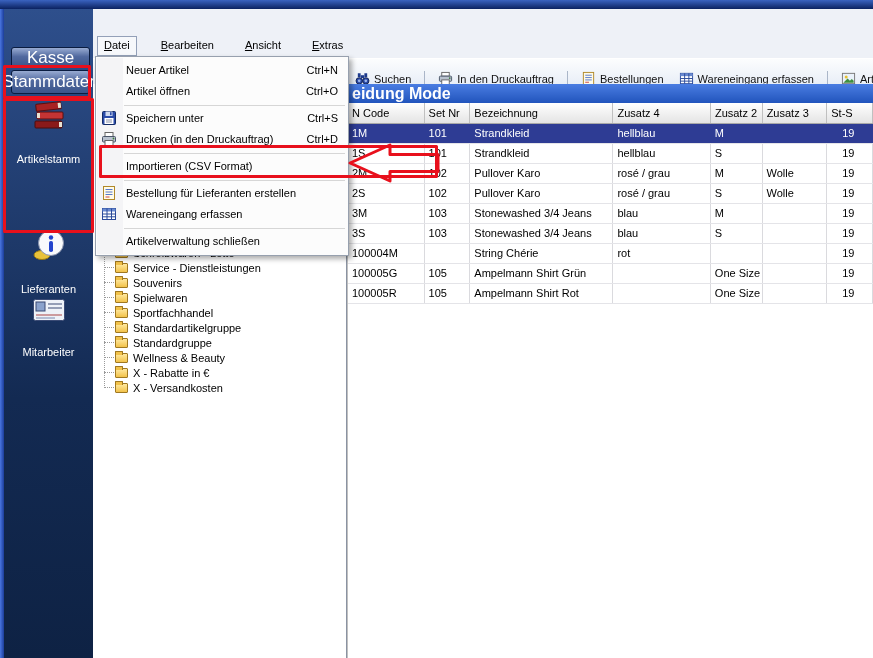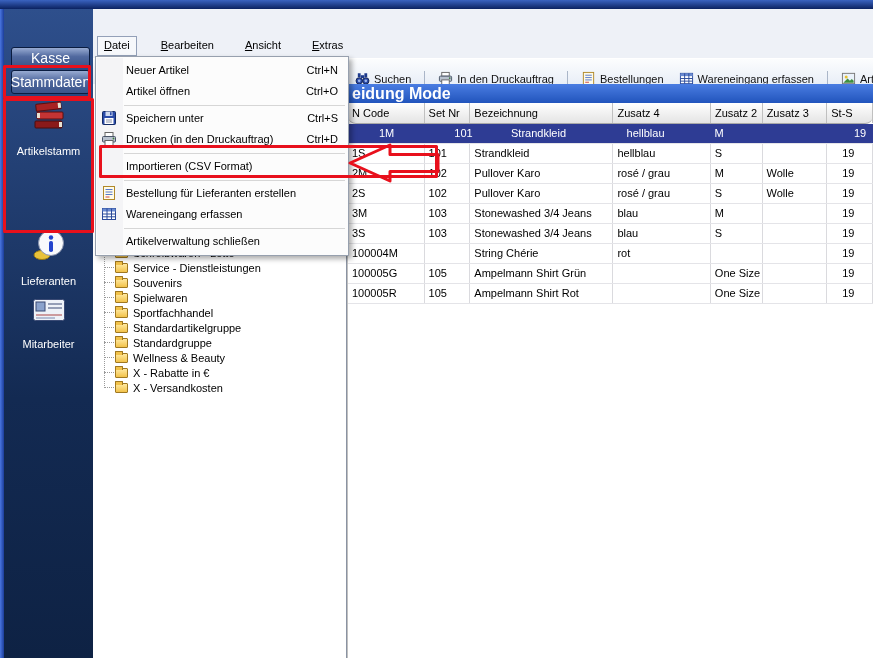--- a/index.html
+++ b/index.html
@@ -11,23 +11,23 @@
   .titlebar { position:absolute; left:0; top:0; width:873px; height:9px;
     background:linear-gradient(#3a63c0,#0b2260); }
   .left-edge { position:absolute; left:0; top:9px; width:4px; height:649px;
     background:linear-gradient(90deg,#4a76e0,#1b3d9a); }
 
   
   .sidebar { position:absolute; left:4px; top:9px; width:89px; height:649px;
     background:linear-gradient(#2e4f8c,#132a52 60%,#0e2244); }
   .side-btn { position:absolute; left:7px; width:79px; color:#fff; text-align:center;
     background:linear-gradient(#98abd2,#51699f 45%,#3a548a); border:1px solid #0a1c40;
-    border-radius:3px; font-size:14px; display:flex; align-items:center; justify-content:center; }
+    border-radius:3px; font-size:17px; display:flex; align-items:center; justify-content:center; }
   .side-item { position:absolute; left:0; width:89px; display:flex; flex-direction:column;
-    align-items:center; gap:11px; cursor:default; }
+    align-items:center; gap:19px; cursor:default; }
   .side-label { color:#fff; font-size:11px; }
 
   
   .menubar { position:absolute; left:93px; top:36px; width:780px; height:20px;
     display:flex; padding-left:4px; gap:17px; }
   .mb-item { display:block; padding:3px 7px; color:#000; }
   .mb-item::first-letter { text-decoration:underline; }
   .mb-item.active { background:#f6f8fb; border:1px solid #93a0b8; padding:2px 6px; }
 
   
@@ -56,28 +56,28 @@
   .folder { width:13px; height:10px; background:linear-gradient(#ffe9a0,#f2c24a);
     border:1px solid #a07820; border-radius:1px; position:relative; margin-right:5px; flex:none; }
   .folder::before { content:""; position:absolute; top:-3px; left:-1px; width:6px; height:3px;
     background:#f2c24a; border:1px solid #a07820; border-bottom:none; border-radius:1px 1px 0 0; }
   .tree-label { white-space:nowrap; }
 
   
   .table-area { position:absolute; left:347px; top:103px; width:526px; height:555px;
     background:#fff; border-left:1px solid #c0c0c0; }
   .thead { height:21px; display:flex; background:linear-gradient(#ffffff,#e4e4e4);
-    border-bottom:1px solid #a8a8a8;border-radius:8px; }
+    border-bottom:1px solid #a8a8a8; }
   .th { border-right:1px solid #c0c0c0; padding:4px 0 0 4px; white-space:nowrap; overflow:hidden; }
   .tr { height:20px; display:flex; border-bottom:1px solid #e4e4e8; background:#fff; }
   .td { border-right:1px solid #dadade; padding:3px 0 0 4px; white-space:nowrap; overflow:hidden; }
   .c0{width:77px} .c1{width:46px} .c2{width:144px} .c3{width:98px} .c4{width:52px} .c5{width:65px} .c6{width:46px}
   .td.c6{ padding-left:15px; }
   .tr.sel { background:#2e3c94; color:#fff; }
-  .tr.sel .td { border-color:#2e3c94;margin-left:27px; }
+  .tr.sel .td { border-color:#2e3c94; }
 
   
   .menu-popup { position:absolute; left:95px; top:56px; width:254px; background:#fcfcfc;
     border:1px solid #97a0ae; box-shadow:3px 3px 5px rgba(0,0,0,0.32); z-index:40; padding:3px 0; }
   .menu-popup::before { content:""; position:absolute; left:1px; top:1px; bottom:1px;
     width:26px; background:#f4f4f6; }
   .mi { height:21px; line-height:21px; position:relative; padding-left:30px; color:#000; white-space:nowrap; }
   .mi-short { position:absolute; right:10px; }
   .mi-icon { position:absolute; left:5px; top:2px; width:17px; height:17px; }
   .menu-sep { height:1px; background:#d6d6d6; margin:2.5px 3px 2.5px 28px; }

